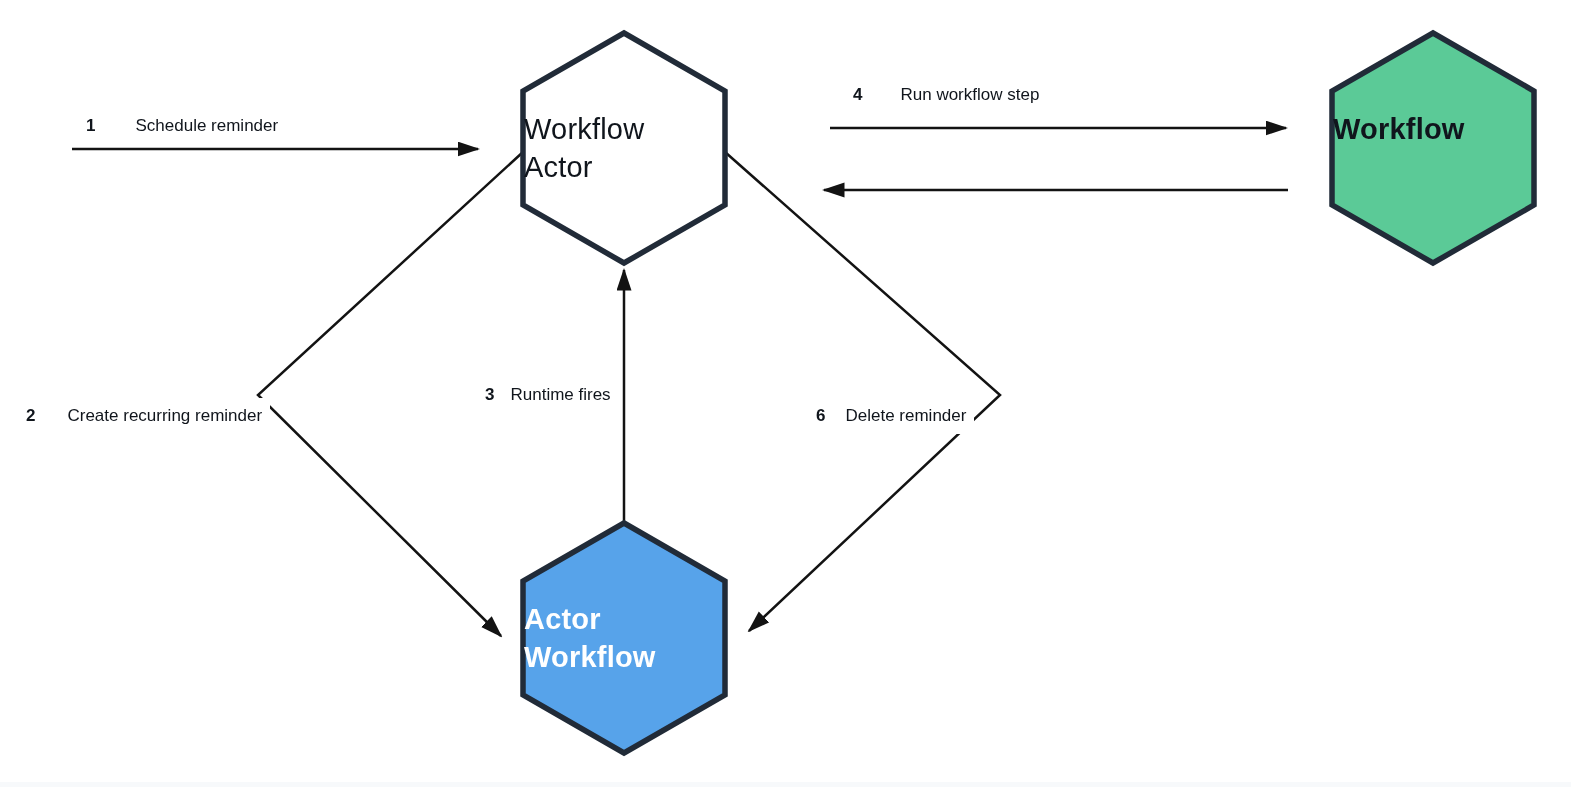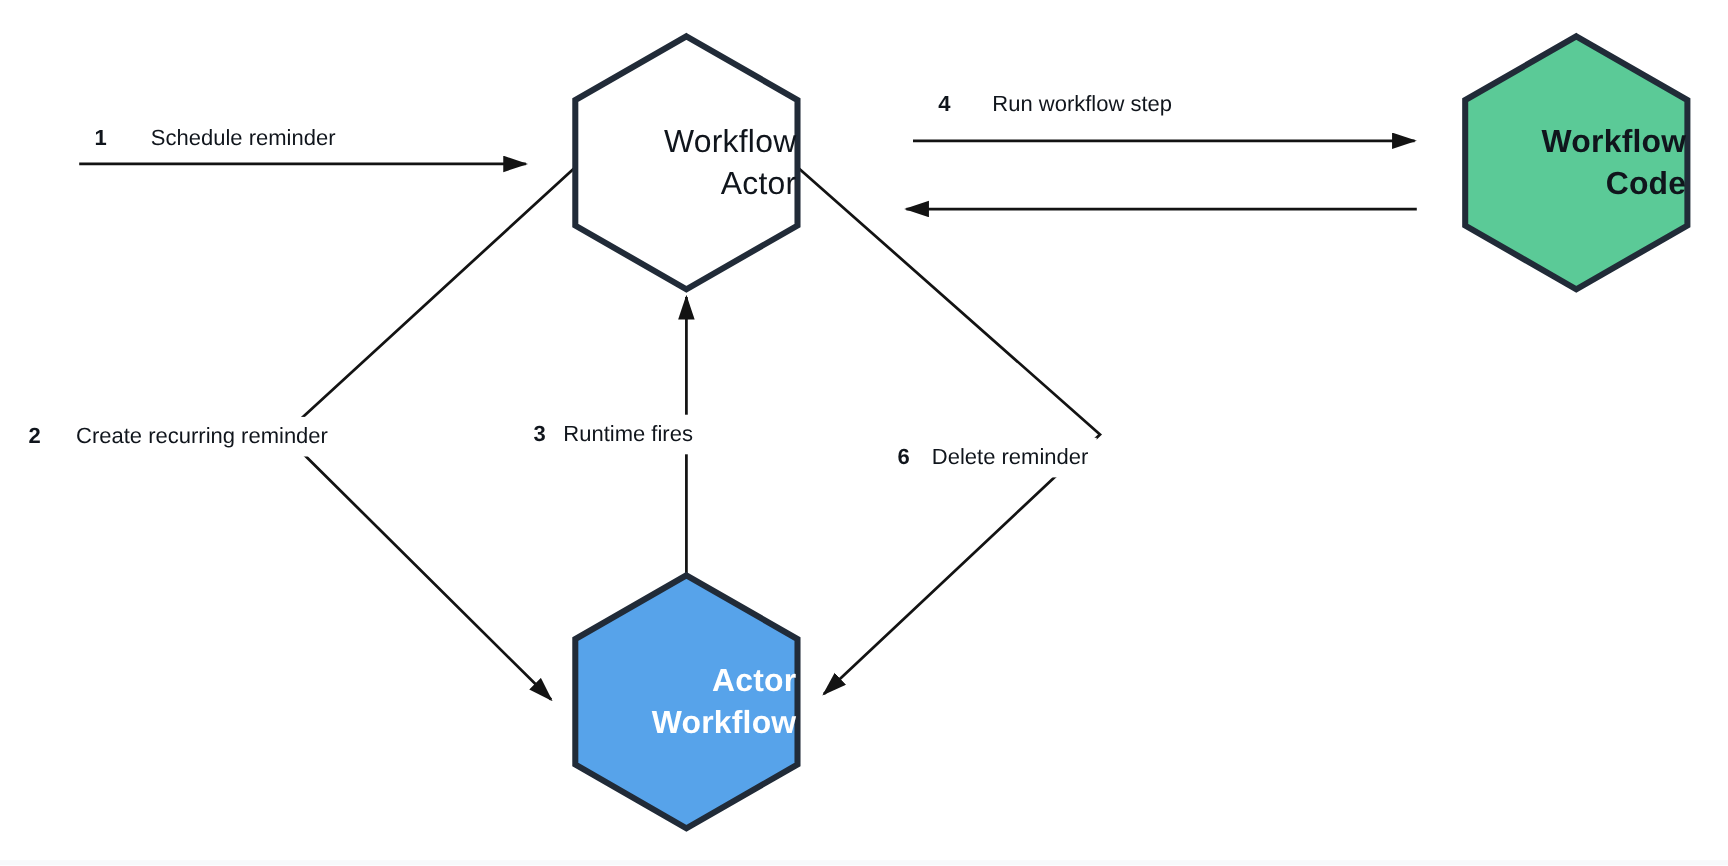--- a/index.html
+++ b/index.html
@@ -28,34 +28,34 @@
     fill: none;
   }
   .hexagon {
     stroke: #212b38;
     stroke-width: 5.5;
     stroke-linejoin: miter;
   }
   .node-label {
     position: absolute;
     width: 200px;
-    text-align: right;
+    text-align: left;
     font-size: 29px;
     line-height: 38px;
     letter-spacing: 0.2px;
     color: #10151c;
     pointer-events: none;
   }
   .node-label.bold { font-weight: 700; }
   .node-label.white-text { color: #ffffff; }
   .edge-label {
     position: absolute;
     background: #ffffff;
     padding: 3px 8px;
-    font-size: 20px;
+    font-size: 17px;
     line-height: 30px;
     color: #10151c;
     white-space: nowrap;
   }
   .edge-label .num {
     font-weight: 700;
     display: inline-block;
   }
   .edge-label.l1 .num { margin-right: 40px; }
   .edge-label.l2 .num { margin-right: 32px; }
@@ -95,31 +95,30 @@
     <polygon class="hexagon" points="1433,33 1534,91 1534,205 1433,263 1332,205 1332,91" fill="#5bca97"></polygon>
     <polygon class="hexagon" points="624,523 725,581 725,695 624,753 523,695 523,581" fill="#57a3ea"></polygon>
   </svg>
 
   <div class="node-label" style="left:524px; top:110px;">
     <div>Workflow</div>
     <div>Actor</div>
   </div>
   <div class="node-label bold" style="left:1333px; top:110px;">
     <div>Workflow</div>
-    <div>Code</div>
   </div>
   <div class="node-label bold white-text" style="left:524px; top:600px;">
     <div>Actor</div>
     <div>Workflow</div>
   </div>
 
   <div class="edge-label l1" style="left:78px; top:108px;">
     <span class="num">1</span><span class="txt">Schedule reminder</span>
   </div>
-  <div class="edge-label l2" style="left:18px; top:379px;">
+  <div class="edge-label l2" style="left:18px; top:398px;">
     <span class="num">2</span><span class="txt">Create recurring reminder</span>
   </div>
   <div class="edge-label l3" style="left:477px; top:377px;">
     <span class="num">3</span><span class="txt">Runtime fires</span>
   </div>
   <div class="edge-label l4" style="left:845px; top:77px;">
     <span class="num">4</span><span class="txt">Run workflow step</span>
   </div>
   <div class="edge-label l6" style="left:808px; top:377px;margin-top:21px;">
     <span class="num">6</span><span class="txt">Delete reminder</span>

